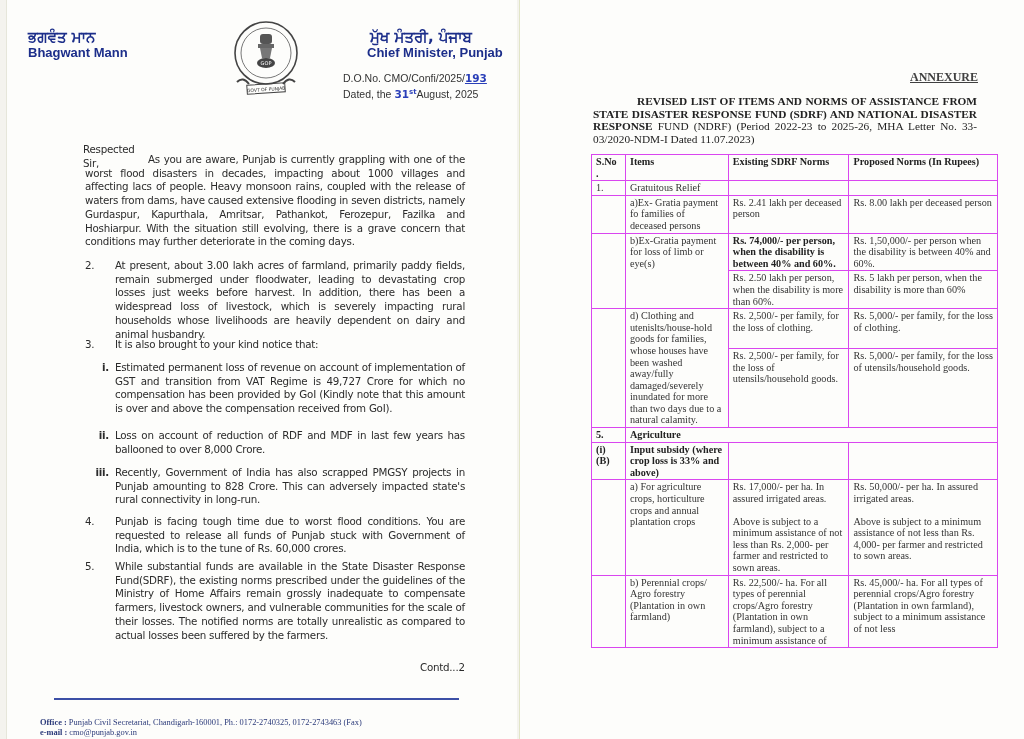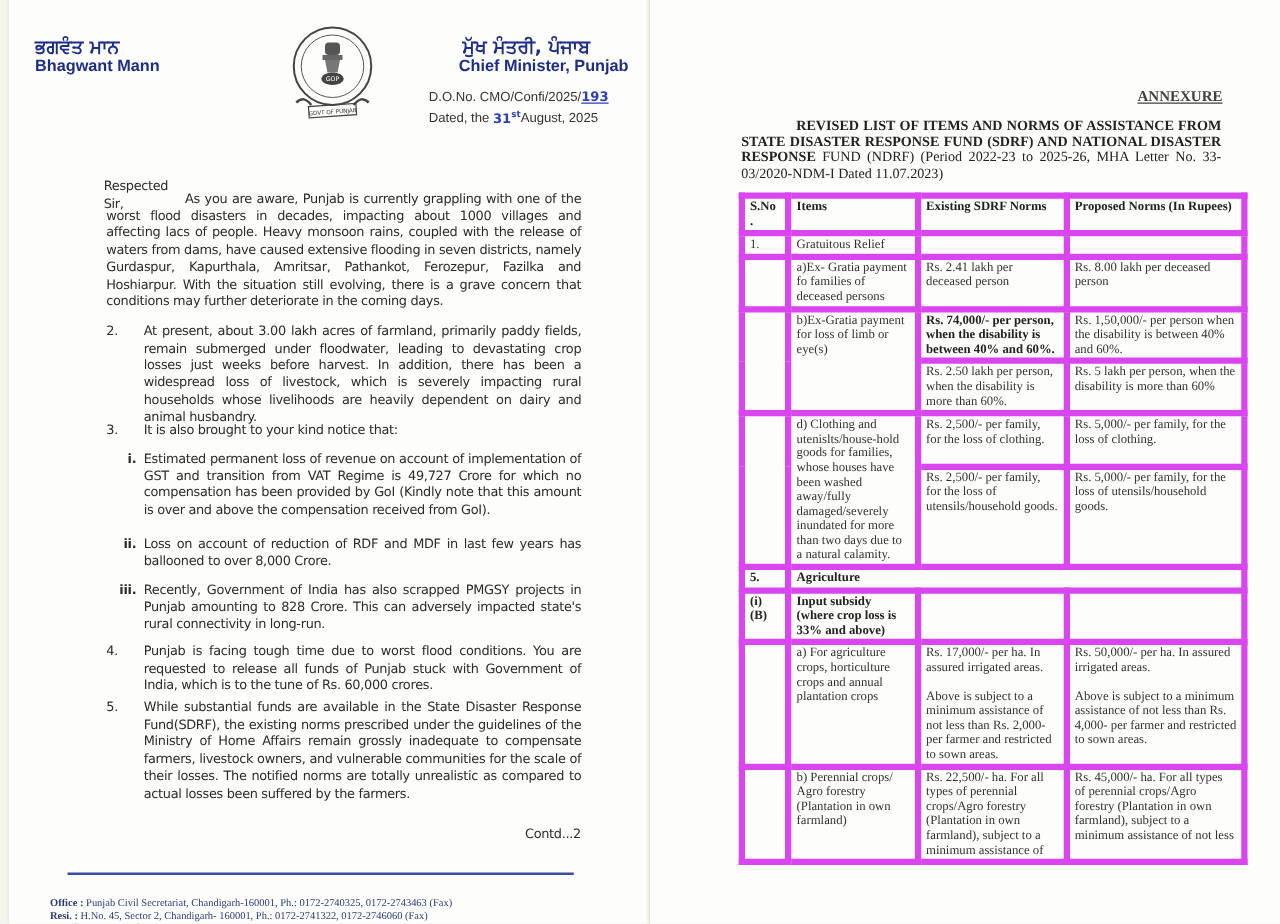--- a/index.html
+++ b/index.html
@@ -37,21 +37,21 @@
             font-size:8.4px; line-height:10px; color:#2b3a7a;margin-top:16px; }
   .footer b { font-weight:bold; }
 
   
   .annex-label { position:absolute; left:910px; top:70px; font-family:"Liberation Serif", serif; font-size:12px; font-weight:bold; text-decoration:underline; color:#404040; }
   .annex-title { position:absolute; left:593px; top:95px; width:384px; font-family:"Liberation Serif", serif; font-size:11.3px; line-height:12.5px; text-align:justify; color:#222; }
   .annex-title b { font-weight:bold;margin-left:44px; }
 
   table.norms { position:absolute; left:591px; top:154px; border-collapse:collapse; font-family:"Liberation Serif", serif;
                 font-size:10.2px; line-height:11.6px; color:#333; width:407px; }
-  table.norms td, table.norms th { border:5px solid #d946ef; vertical-align:top; padding:1px 4px 1px 4px; text-align:left; }
+  table.norms td, table.norms th { border:1px solid #d946ef; vertical-align:top; padding:1px 4px 1px 4px; text-align:left; }
   table.norms th { font-weight:bold; color:#222; }
   .c1 { width:25px; } .c2 { width:94px; } .c3 { width:112px; } .c4 { width:140px; }
   .bold { font-weight:bold; color:#222; }
 </style>
 </head>
 <body>
 
 <div class="page page-left"></div>
 
 <div class="lh-name-pa">ਭਗਵੰਤ ਮਾਨ</div>
@@ -116,21 +116,20 @@
     <span class="num">5.</span>
     <span class="txt">While substantial funds are available in the State Disaster Response Fund(SDRF), the existing norms prescribed under the guidelines of the Ministry of Home Affairs remain grossly inadequate to compensate farmers, livestock owners, and vulnerable communities for the scale of their losses. The notified norms are totally unrealistic as compared to actual losses been suffered by the farmers.</span>
   </div>
 
   <div class="contd">Contd...2</div>
 </div>
 
 <div class="footer-line"></div>
 <div class="footer">
   <div><b>Office :</b><span> Punjab Civil Secretariat, Chandigarh-160001, Ph.: 0172-2740325, 0172-2743463 (Fax)</span></div>
-  <div><b>Resi. :</b><span> H.No. 45, Sector 2, Chandigarh- 160001, Ph.: 0172-2741322, 0172-2746060 (Fax)</span></div>
   <div><b>e-mail :</b><span> cmo@punjab.gov.in</span></div>
 </div>
 
 <div class="page page-right"></div>
 
 <div class="annex-label">ANNEXURE</div>
 <div class="annex-title"><b>REVISED LIST OF ITEMS AND NORMS OF ASSISTANCE FROM STATE DISASTER RESPONSE FUND (SDRF) AND NATIONAL DISASTER RESPONSE</b><span> FUND (NDRF) (Period 2022-23 to 2025-26, MHA Letter No. 33-03/2020-NDM-I Dated 11.07.2023)</span></div>
 
 <table class="norms">
   <tbody>

